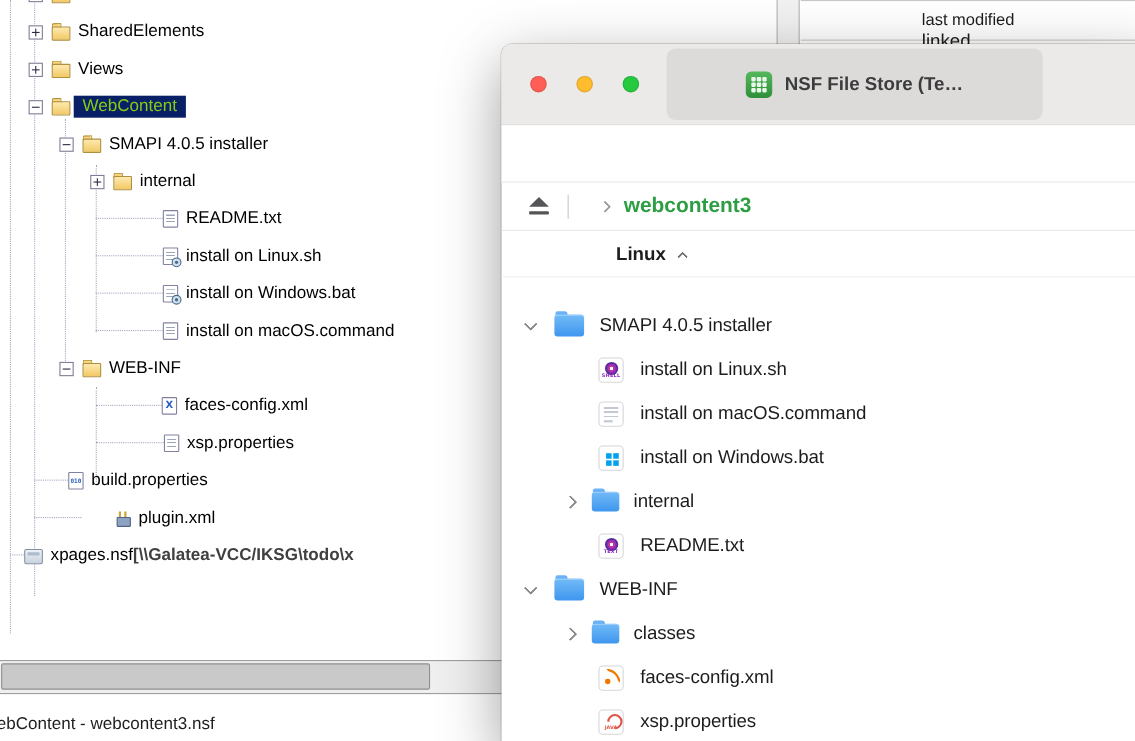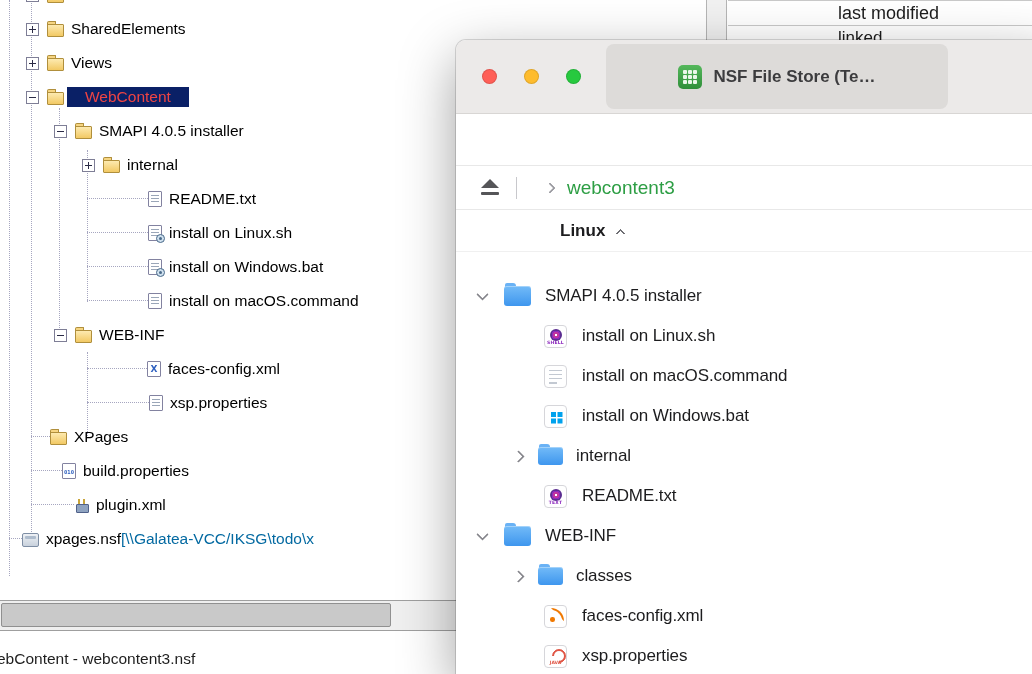--- a/index.html
+++ b/index.html
@@ -51,37 +51,37 @@
     background:#8fa3c0; border:1px solid #50618a; border-radius:1px; }
   .eco-plug::after { content:""; position:absolute; left:4px; top:1px; width:2px; height:5px;
     background:#c9a53a; box-shadow:5px 0 0 #c9a53a; }
 
   .eco-db { width:17px; height:14px; margin-top:1px; background:linear-gradient(180deg,#eef1f5,#c9d2dd);
     border:1px solid #7e8ea4; border-radius:2px; }
   .eco-db::before { content:""; position:absolute; left:2px; top:2px; right:2px; height:3px;
     background:#aebccd; border-radius:1px; }
 
   .tlabel { color:#000; }
-  .tlabel.sel { background:#0a2066; color:#ef4444; padding:1px 18px; margin-left:-4px; }
-  .tsuffix { color:#0369a1; }
+  .tlabel.sel { background:#0a2066; color:#84cc16; padding:1px 8px; margin-left:-4px; }
+  .tsuffix { color:#404040;font-weight:bold; }
 
   #hscroll { position:absolute; left:0; top:600px; width:456px; height:31px; background:#efefef;
     border-top:1px solid #9f9f9f; border-bottom:1px solid #9f9f9f; }
   #hscroll .thumb { position:absolute; left:1px; top:2px; height:24px; width:390px;
     background:#c9c9c9; border:1px solid #909090; border-radius:2px; }
 
   #status { position:absolute; left:-3px; top:650px; width:460px; font-size:15.5px; color:#1e1e1e; }
 
   
   #details { position:absolute; left:706px; top:0; width:326px; height:60px; background:#fff; z-index:2; }
   #details .vscroll { position:absolute; left:0; top:0; width:21px; height:60px; background:#f1f1f1;
     border-left:1px solid #b5b5b5; border-right:1px solid #b5b5b5; }
-  #details .dhead { position:absolute; left:22px; right:0; top:0; height:26px;
+  #details .dhead { position:absolute; left:22px; right:0; top:0; height:37px;
     border-top:1px solid #c9c9c9; border-bottom:1px solid #c9c9c9;
-    display:flex; align-items:center; padding-left:110px; font-size:18px; color:#1c1c1c; }
+    display:flex; align-items:center; padding-left:110px; font-size:15px; color:#1c1c1c; }
   #details .drow { position:absolute; left:22px; right:0; top:26px; height:24px;
     display:flex; align-items:center; padding-left:110px; font-size:17px; color:#1c1c1c; }
 
   
   #finder { position:absolute; left:456px; top:40px; width:600px; height:634px; background:#fff;
     border-radius:10px 10px 0 0; z-index:10;
     box-shadow:0 18px 55px rgba(0,0,0,.38), 0 0 0 1px rgba(0,0,0,.14); }
   .fheader { position:relative; height:74px; background:#eceae9; border-radius:10px 10px 0 0;
     border-bottom:1px solid #d8d6d4; }
   .light { position:absolute; top:29px; width:15px; height:15px; border-radius:50%;
@@ -104,21 +104,21 @@
   .fpath { height:44px; display:flex; align-items:center; padding-left:24px;
     font-size:19px; color:#3a3a3c; border-bottom:1px solid #e8e8e8; }
   .eject { width:20px; height:17px; position:relative; flex:none; }
   .eject::before { content:""; position:absolute; left:1px; top:0;
     border-left:9px solid transparent; border-right:9px solid transparent;
     border-bottom:9px solid #555558; }
   .eject::after { content:""; position:absolute; left:1px; bottom:1px; width:18px; height:3.5px;
     background:#555558; border-radius:1px; }
   .pdiv { width:1px; height:22px; background:#c8c8cc; margin:0 16px; flex:none; }
   .phost { color:#3a3a3c; }
-  .pcur { color:#2d9e44; font-weight:400; }
+  .pcur { color:#2d9e44; font-weight:700; }
 
   .chev { flex:none; width:9px; height:9px; border-right:2.5px solid #85858b;
     border-bottom:2.5px solid #85858b; border-radius:1px; }
   .chev.down  { transform:rotate(45deg);  margin-top:-4px; }
   .chev.right { transform:rotate(-45deg); }
   .chev.up { width:7px; height:7px; border-width:2px; border-color:#6e6e73;
     transform:rotate(-135deg); margin-left:12px; margin-top:5px; }
   .pchev { width:8px; height:8px; border-color:#9a9aa0; margin:0 13px; }
 
   .fcolhead { height:42px; display:flex; align-items:center; padding-left:104px;
@@ -241,31 +241,26 @@
       <div class="trow" style="padding-left:147px">
         <i class="stub" style="left:87px;width:60px"></i>
         <span class="ico eco-doc xml"></span>
         <span class="tlabel">faces-config.xml</span>
       </div>
       <div class="trow" style="padding-left:149px">
         <i class="stub" style="left:87px;width:62px"></i>
         <span class="ico eco-doc"></span>
         <span class="tlabel">xsp.properties</span>
       </div>
-      <div class="trow" style="padding-left:50px">
-        <i class="stub" style="left:31px;width:19px"></i>
-        <span class="ico eco-folder"></span>
-        <span class="tlabel">XPages</span>
-      </div>
       <div class="trow" style="padding-left:62px">
         <i class="stub" style="left:31px;width:41px"></i>
         <span class="ico eco-doc bin"></span>
         <span class="tlabel">build.properties</span>
       </div>
-      <div class="trow" style="padding-left:74px">
+      <div class="trow" style="padding-left:104px">
         <i class="stub" style="left:31px;width:43px"></i>
         <span class="ico eco-plug"></span>
         <span class="tlabel">plugin.xml</span>
       </div>
       <div class="trow" style="padding-left:22px">
         <i class="stub" style="left:9px;width:13px"></i>
         <span class="ico eco-db"></span>
         <span class="tlabel">xpages.nsf</span>
         <span class="tsuffix"> [\\Galatea-VCC/IKSG\todo\x</span>
       </div>

